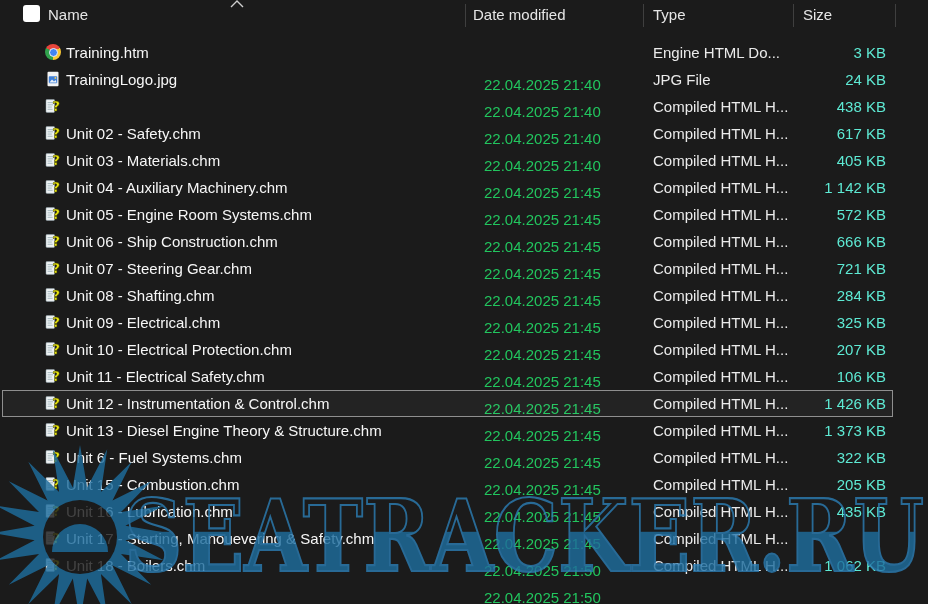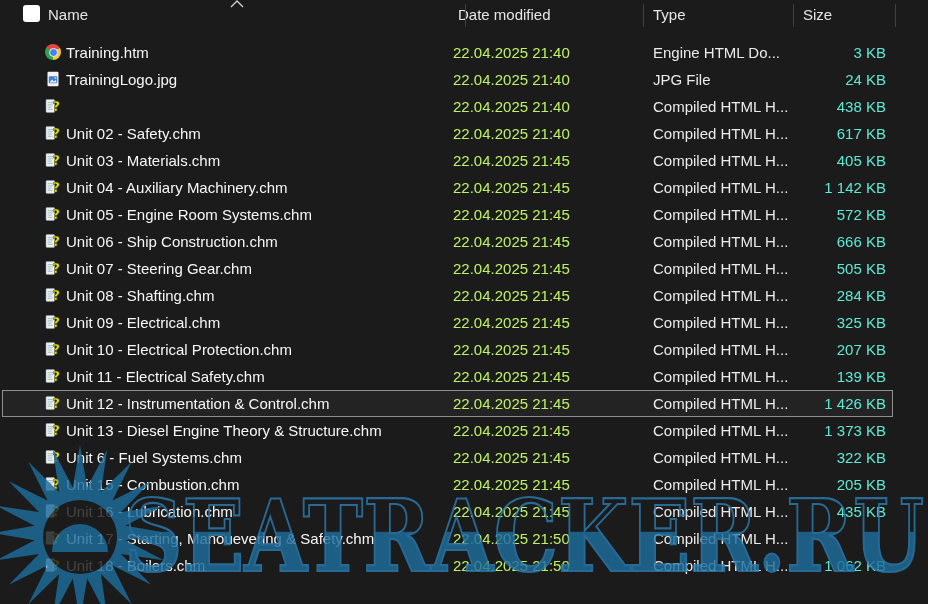--- a/index.html
+++ b/index.html
@@ -10,33 +10,33 @@
     -webkit-font-smoothing:antialiased;
   }
   
   .list-header{position:absolute;top:0;left:0;width:736px;height:30px;}
   .select-all{
     position:absolute;left:23px;top:5px;width:17px;height:17px;
     background:#ffffff;border-radius:3px;
   }
   .hdr-label{position:absolute;top:0;height:30px;line-height:30px;color:#e6e6e6;white-space:nowrap;cursor:default;}
   .hdr-name{left:48px;}
-  .hdr-date{left:458px;text-align:right;}
+  .hdr-date{left:473px;text-align:right;}
   .hdr-type{left:653px;}
   .hdr-size{left:803px;}
   .col-sep{position:absolute;top:4px;width:1px;height:23px;background:#3f3f3f;}
   .sep-1{left:465px;} .sep-2{left:643px;} .sep-3{left:793px;} .sep-4{left:895px;}
   .sort-caret{position:absolute;left:228px;top:-2px;width:18px;height:11px;}
   
   .file-list{position:absolute;top:39px;left:0;width:928px;height:541px;}
   .row{position:absolute;left:0;width:928px;height:27px;text-decoration:underline;}
   .row .icon{position:absolute;left:45px;top:5px;width:16px;height:16px;}
   .row .cell{position:absolute;top:0;height:27px;line-height:27px;white-space:nowrap;overflow:hidden;}
   .cell-name{left:66px;max-width:395px;color:#f7f7f7;}
-  .cell-date{left:453px;width:165px;color:#bef264;}
+  .cell-date{left:484px;width:165px;color:#22c55e;margin-top:32px;}
   .cell-type{left:653px;width:138px;color:#ebebeb;}
   .cell-size{left:756px;width:130px;text-align:right;color:#5eead4;}
   .sel-outline{
     position:absolute;left:2px;top:0px;width:889px;height:25px;
     border:1px solid #8f8f8f;background:rgba(255,255,255,0.035);
     pointer-events:none;
   }
   
   .chrome-ball{
     position:relative;width:16px;height:16px;border-radius:50%;
@@ -184,21 +184,21 @@
             <rect x="1" y="1.6" width="8.6" height="12.8" rx="0.8" fill="#eef2f3" stroke="#8fa0a8" stroke-width="0.5"></rect>
             <rect x="2.6" y="4.2" width="5.4" height="0.9" fill="#9fb3bb"></rect>
             <rect x="2.6" y="6.4" width="5.4" height="0.9" fill="#9fb3bb"></rect>
             <rect x="2.6" y="8.6" width="4.2" height="0.9" fill="#9fb3bb"></rect>
             <rect x="2.6" y="10.8" width="5" height="0.9" fill="#9fb3bb"></rect>
             <text x="7.2" y="12.6" font-family="DejaVu Sans, sans-serif" font-size="13.5" font-weight="bold" fill="#e8e410" stroke="#4a4a00" stroke-width="0.45">?</text>
           </svg></span>
         <div class="cell cell-name">Unit 07 - Steering Gear.chm</div>
         <div class="cell cell-date">22.04.2025 21:45</div>
         <div class="cell cell-type">Compiled HTML H...</div>
-        <div class="cell cell-size">505 KB</div>
+        <div class="cell cell-size">721 KB</div>
       </div>
       <div class="row" style="top: 243px;">
         <span class="icon"><svg viewBox="0 0 16 16" width="16" height="16">
             <rect x="1" y="1.6" width="8.6" height="12.8" rx="0.8" fill="#eef2f3" stroke="#8fa0a8" stroke-width="0.5"></rect>
             <rect x="2.6" y="4.2" width="5.4" height="0.9" fill="#9fb3bb"></rect>
             <rect x="2.6" y="6.4" width="5.4" height="0.9" fill="#9fb3bb"></rect>
             <rect x="2.6" y="8.6" width="4.2" height="0.9" fill="#9fb3bb"></rect>
             <rect x="2.6" y="10.8" width="5" height="0.9" fill="#9fb3bb"></rect>
             <text x="7.2" y="12.6" font-family="DejaVu Sans, sans-serif" font-size="13.5" font-weight="bold" fill="#e8e410" stroke="#4a4a00" stroke-width="0.45">?</text>
           </svg></span>
@@ -240,21 +240,21 @@
             <rect x="1" y="1.6" width="8.6" height="12.8" rx="0.8" fill="#eef2f3" stroke="#8fa0a8" stroke-width="0.5"></rect>
             <rect x="2.6" y="4.2" width="5.4" height="0.9" fill="#9fb3bb"></rect>
             <rect x="2.6" y="6.4" width="5.4" height="0.9" fill="#9fb3bb"></rect>
             <rect x="2.6" y="8.6" width="4.2" height="0.9" fill="#9fb3bb"></rect>
             <rect x="2.6" y="10.8" width="5" height="0.9" fill="#9fb3bb"></rect>
             <text x="7.2" y="12.6" font-family="DejaVu Sans, sans-serif" font-size="13.5" font-weight="bold" fill="#e8e410" stroke="#4a4a00" stroke-width="0.45">?</text>
           </svg></span>
         <div class="cell cell-name">Unit 11 - Electrical Safety.chm</div>
         <div class="cell cell-date">22.04.2025 21:45</div>
         <div class="cell cell-type">Compiled HTML H...</div>
-        <div class="cell cell-size">139 KB</div>
+        <div class="cell cell-size">106 KB</div>
       </div>
       <div class="row selected" style="top: 351px;">
         <div class="sel-outline" style="border-color: rgb(143, 143, 143);"></div>
         <span class="icon"><svg viewBox="0 0 16 16" width="16" height="16">
             <rect x="1" y="1.6" width="8.6" height="12.8" rx="0.8" fill="#eef2f3" stroke="#8fa0a8" stroke-width="0.5"></rect>
             <rect x="2.6" y="4.2" width="5.4" height="0.9" fill="#9fb3bb"></rect>
             <rect x="2.6" y="6.4" width="5.4" height="0.9" fill="#9fb3bb"></rect>
             <rect x="2.6" y="8.6" width="4.2" height="0.9" fill="#9fb3bb"></rect>
             <rect x="2.6" y="10.8" width="5" height="0.9" fill="#9fb3bb"></rect>
             <text x="7.2" y="12.6" font-family="DejaVu Sans, sans-serif" font-size="13.5" font-weight="bold" fill="#e8e410" stroke="#4a4a00" stroke-width="0.45">?</text>

